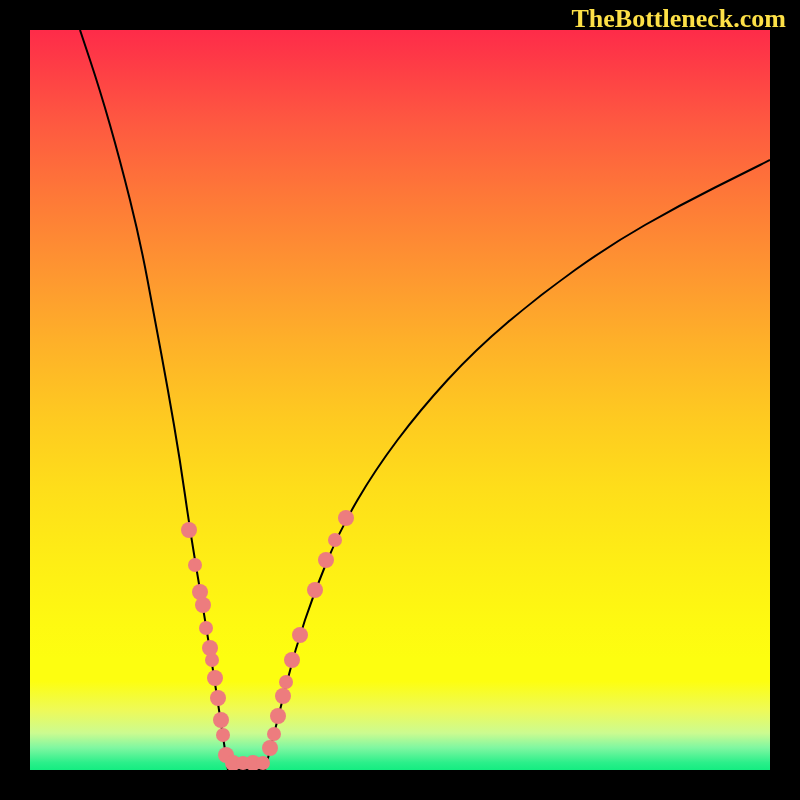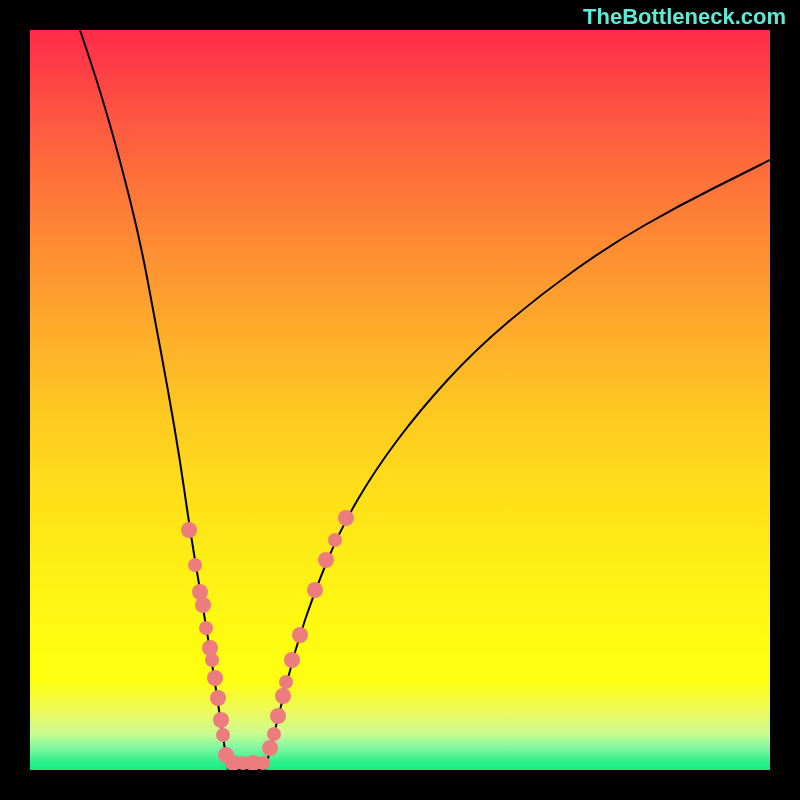--- a/index.html
+++ b/index.html
@@ -11,24 +11,24 @@
       width: 800px;
       height: 800px;
       background: #000;
       position: relative;
       overflow: hidden;
     }
     .watermark {
       position: absolute;
       top: 4px;
       right: 14px;
-      font-family: Liberation Sans, sans-serif;
-      font-size: 22px;
+      font-family: Liberation Serif, serif;
+      font-size: 26px;
       font-weight: bold;
-      color: #5eead4;
+      color: #fde047;
       z-index: 100;
     }
     .plot-area {
       position: absolute;
       top: 30px;
       left: 30px;
       width: 740px;
       height: 740px;
       background: linear-gradient(to bottom,
         #fe2b49 0%,

